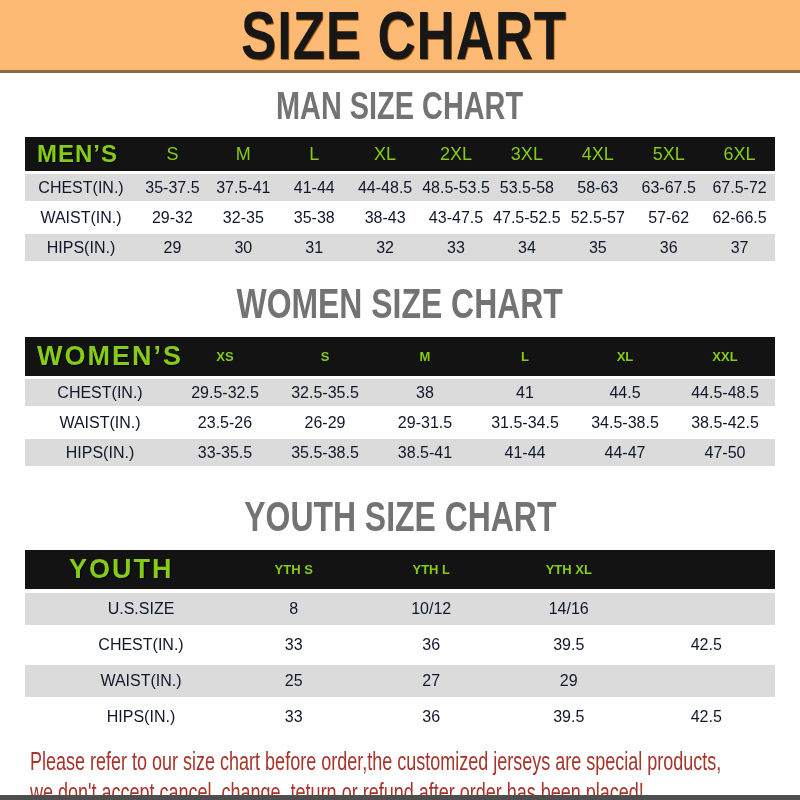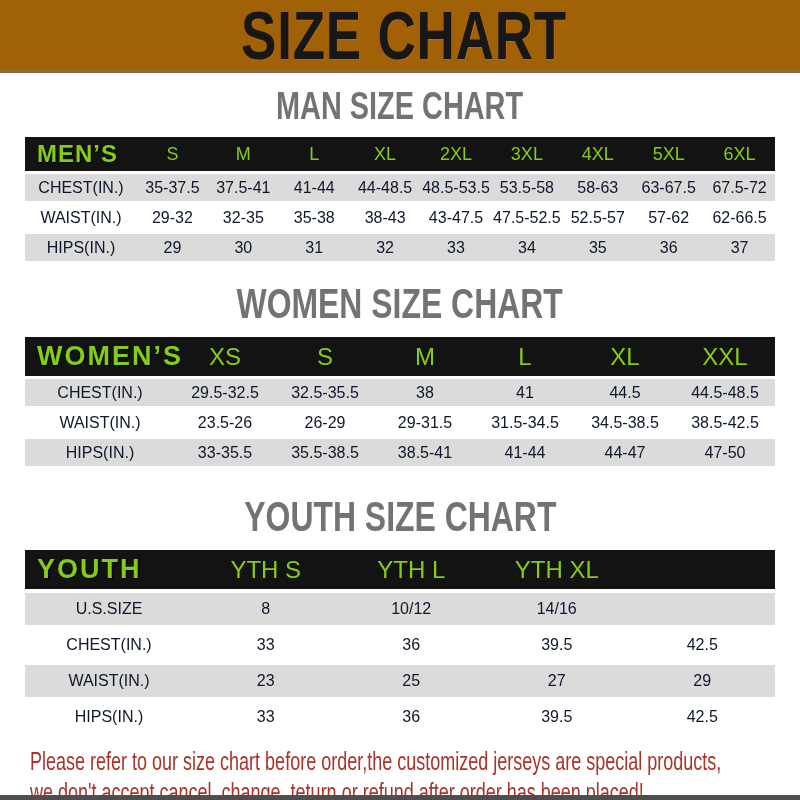--- a/index.html
+++ b/index.html
@@ -7,21 +7,21 @@
     width: 800px; height: 800px;
     background: #ffffff;
     font-family: "Liberation Sans", sans-serif;
     position: relative;
     overflow: hidden;
   }
 
   
   .banner {
     height: 70px;
-    background: #a16207;
+    background: #fdba74;
     border-bottom: 3px solid #8a6a42;
     display: flex; align-items: center; justify-content: center;
     overflow: visible;
     padding-left: 8px;
   }
   .banner-text {
     display: inline-block;
     font-size: 68px; line-height: 68px;
     font-weight: bold;
     color: #171717;
@@ -35,34 +35,34 @@
   .cond { display: inline-block; transform: scaleX(0.76); white-space: nowrap; }
   .men-title   { font-size: 38px; line-height: 38px; margin-top: 14px; }
   .women-title { font-size: 42px; line-height: 42px; margin-top: 22px; }
   .youth-title { font-size: 42px; line-height: 42px; margin-top: 30px; }
 
   
   .tbl { width: 750px; margin: 12px auto 0 auto; }
   .row { display: grid; align-items: center; }
   .men-cols   { grid-template-columns: 112px repeat(9, 1fr); }
   .women-cols { grid-template-columns: 150px repeat(6, 1fr); }
-  .youth-cols { grid-template-columns: 168px repeat(4, 1fr); }
+  .youth-cols { grid-template-columns: 168px repeat(4, 1fr); padding-left: 32px; }
 
   .band { background: #131313; color: #84cc16; }
   .band-small { height: 34px; }
   .band-big   { height: 39px; }
   .corner {
     font-weight: bold; padding-left: 12px; letter-spacing: 1px;
     text-shadow: 1px 1px 1px #000;
   }
   .band-small .corner { font-size: 24px; }
   .band-big   .corner { font-size: 27px; letter-spacing: 2px; }
   .size { text-align: center; }
   .band-small .size { font-size: 18px; }
-  .band-big   .size { font-size: 24px; }
+  .band-big   .size { font-size: 13px; font-weight: bold; }
 
   .data { height: 27px; margin-top: 3px; font-size: 16px; color: #0f172a; }
   .data > div { text-align: center; }
   .gray  { background: #DBDBDB; }
   .white { background: #ffffff; }
   .youth-tbl .data { height: 32px; margin-top: 4px; }
 
   
   .footer { margin-top: 13px; padding-left: 30px; }
   .fline {
@@ -203,21 +203,20 @@
   </div>
   <div class="row data white youth-cols">
     <div>CHEST(IN.)</div>
     <div>33</div>
     <div>36</div>
     <div>39.5</div>
     <div>42.5</div>
   </div>
   <div class="row data gray youth-cols">
     <div>WAIST(IN.)</div>
-    <div>23</div>
     <div>25</div>
     <div>27</div>
     <div>29</div>
   </div>
   <div class="row data white youth-cols">
     <div>HIPS(IN.)</div>
     <div>33</div>
     <div>36</div>
     <div>39.5</div>
     <div>42.5</div>

